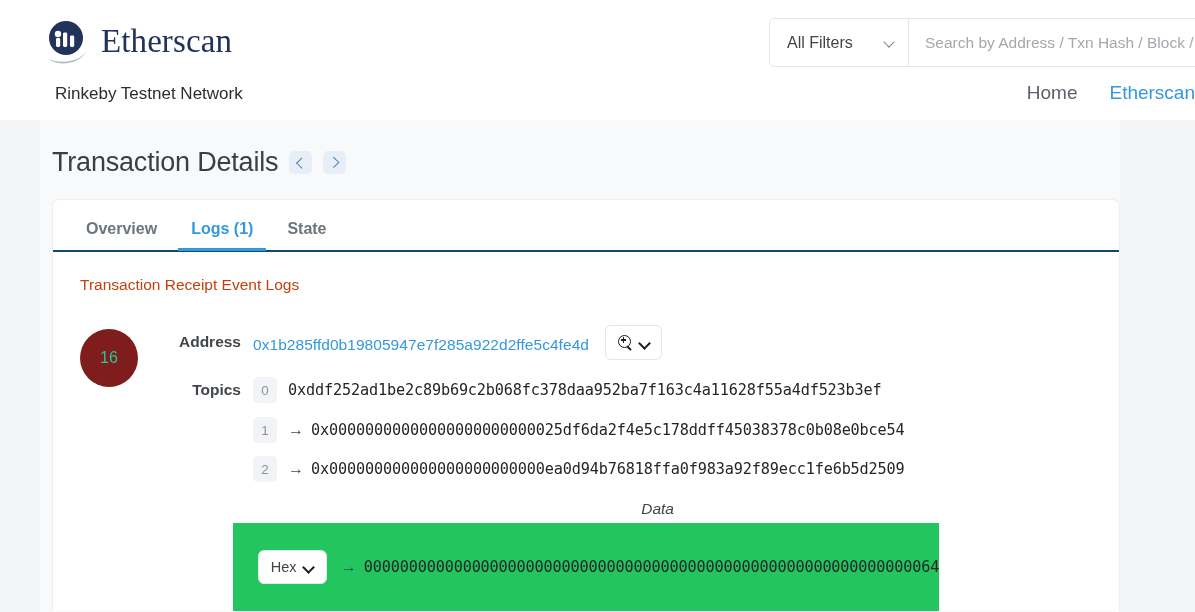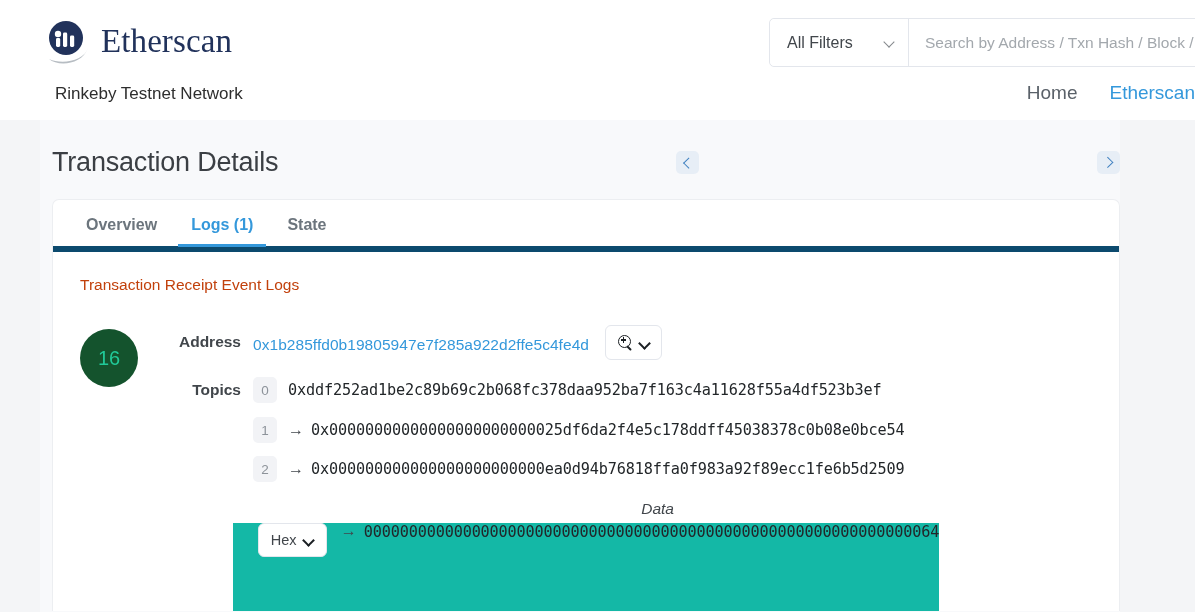--- a/index.html
+++ b/index.html
@@ -76,21 +76,20 @@
   
   #content {
     position: absolute; left: 40px; top: 120px;
     width: 1080px; min-height: 492px;
     background: #f8f9fb;
   }
 
   .page-title-row {
     display: flex; align-items: center; gap: 11px;
     padding: 27px 0 0 12px;
-    justify-content: space-between;
   }
   .page-title { font-size: 27px; color: #3b3f44; font-weight: 400; letter-spacing: -.2px; }
   .navbtn {
     width: 23px; height: 23px; border-radius: 5px;
     background: #e7eef6; display: flex; align-items: center; justify-content: center;
     cursor: pointer;
   }
   .navbtn i { width: 7px; height: 7px; display: block; position: relative; }
   .navbtn i::before {
     content: ""; position: absolute; left: 1px; top: 0;
@@ -105,44 +104,44 @@
     margin: 21px 0 0 12px; width: 1068px;
     background: #ffffff;
     border: 1px solid #eceef1;
     border-radius: 7px 7px 0 0;
     border-bottom: 0;
     min-height: 373px;
   }
   .tabs {
     display: flex; align-items: flex-end; gap: 0;
     padding: 0 0 0 16px; height: 52px;
-    border-bottom: 6px solid #0c4a6e;
+    border-bottom: 2px solid #0c4a6e;
   }
   .tab {
     padding: 0 17px 13px 17px; font-size: 16px; font-weight: bold;
     color: #6c757d; cursor: pointer; position: relative; line-height: 1;
     align-self: flex-end;
   }
   .tab.active { color: #3498db; }
   .tab.active::after {
     content: ""; position: absolute; left: 4px; right: 4px; bottom: -1px;
     height: 3px; background: #3498db;
   }
 
   .card-body { padding: 24px 0 0 0; }
   .section-title { font-size: 15.5px; color: #c2410c; padding: 0 0 0 27px; }
 
   
   .log-entry { position: relative; margin-top: 26px; }
   .index-badge {
     position: absolute; left: 27px; top: 9px;
     width: 58px; height: 58px; border-radius: 50%;
-    background: #14532d; color: #21c998;
+    background: #7f1d1d; color: #21c998;
     display: flex; align-items: center; justify-content: center;
-    font-size: 20px;
+    font-size: 16px;
   }
 
   .row-line { display: flex; align-items: flex-start; }
 
   .fld-label {
     width: 200px; min-width: 200px; text-align: right;
     padding-right: 12px; font-size: 15.5px; font-weight: bold;
     color: #41464b; line-height: 28px;
   }
   .fld-label.italic { font-weight: normal; font-style: italic; color: #41464b; }
@@ -203,21 +202,21 @@
     white-space: nowrap;
   }
 
   
   .data-row {
     margin-top: 12px; display: flex; align-items: center;
     min-height: 88px;
     flex-direction: column;
   }
   .data-band {
-    background: #14b8a6; flex: 1; display: flex; align-items: flex-start;
+    background: #22c55e; flex: 1; display: flex; align-items: center;
     min-height: 88px; padding-left: 25px;
   }
   .hex-select {
     width: 69px; height: 34px; border: 1px solid #e3e6ec; border-radius: 6px;
     background: #fff; display: inline-flex; align-items: center; justify-content: center;
     gap: 6px; font-size: 14.5px; color: #41464b; cursor: pointer; margin-right: 14px;
   }
 </style>
 </head>
 <body>

